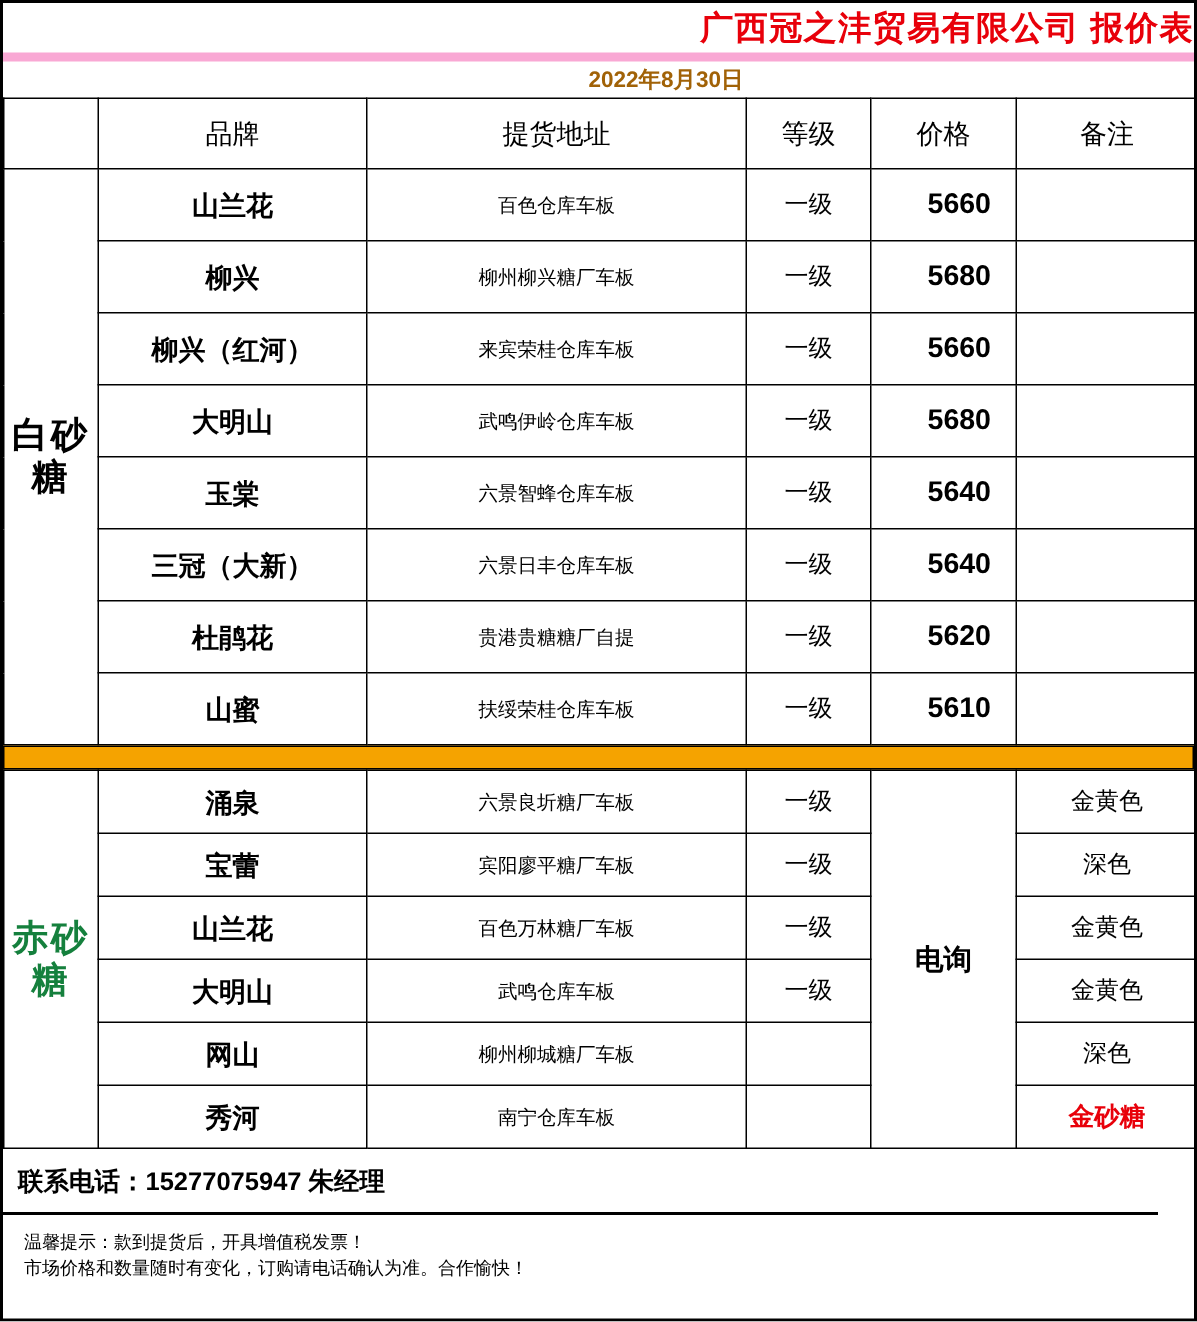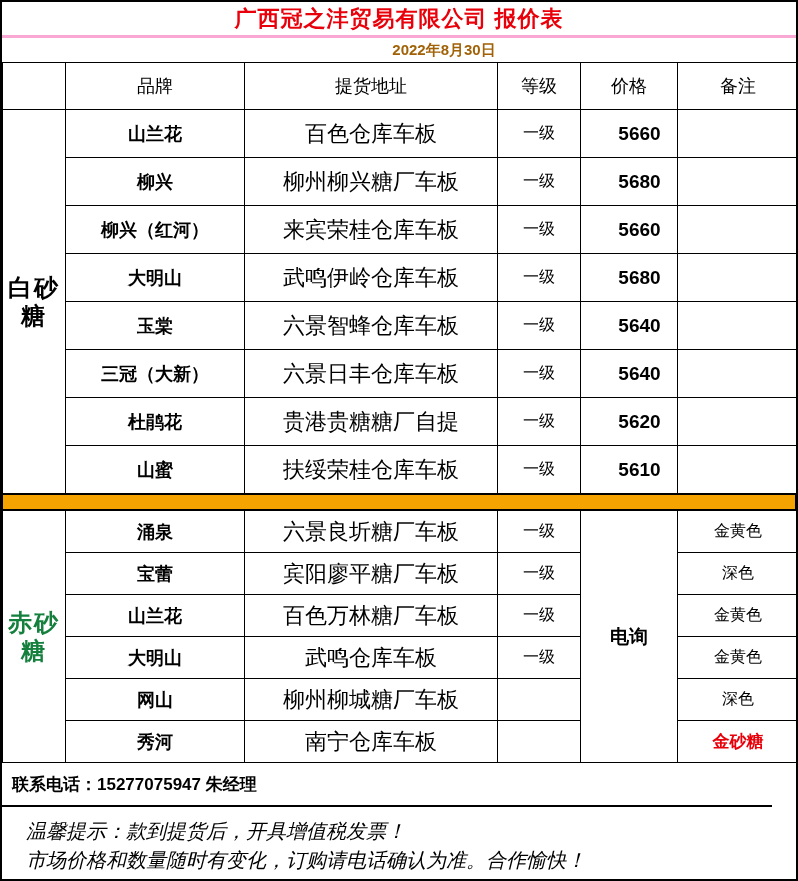--- a/index.html
+++ b/index.html
@@ -21,22 +21,22 @@
     border: 2px solid #000;
     display: flex;
     flex-direction: column;
     background: #fff;
   }
   
   .title-row {
     height: 33px;
     display: flex;
     align-items: center;
-    justify-content: center;
-    border-bottom: 3px solid #f9a8d4;
+    justify-content: flex-end;
+    border-bottom: 6px solid #f9a8d4;
   }
   .title-text {
     color: #e8000a;
     font-size: 22px;
     font-weight: bold;
     letter-spacing: 1px;
     white-space: nowrap;
   }
   .date-row {
     height: 24px;
@@ -89,21 +89,21 @@
     letter-spacing: 2px;
   }
   .cat-red {
     color: #15803d;
   }
   .brand {
     font-weight: bold;
     font-size: 18px;
   }
   .addr {
-    font-size: 22px;
+    font-size: 13px;
   }
   .grade {
     font-size: 16px;
   }
   .price {
     font-weight: bold;
     font-size: 19px;
     padding-left: 21px;
   }
   .note {
@@ -142,25 +142,24 @@
     display: flex;
     align-items: center;
     padding-left: 10px;
     font-size: 17px;
     font-weight: bold;
     border-bottom: 2px solid #000;
     box-sizing: border-box;
   }
   .notes {
     flex: 1;
-    padding: 10px 0 0 24px;
-    font-size: 20px;
+    padding: 10px 0 0 14px;
+    font-size: 12px;
     line-height: 1.45;
     box-sizing: border-box;
-    font-style: italic;
   }
   .notes div { white-space: nowrap; }
 </style>
 </head>
 <body>
 
 <div class="sheet">
 
   <div class="title-row">
     <span class="title-text">广西冠之沣贸易有限公司  报价表</span>

